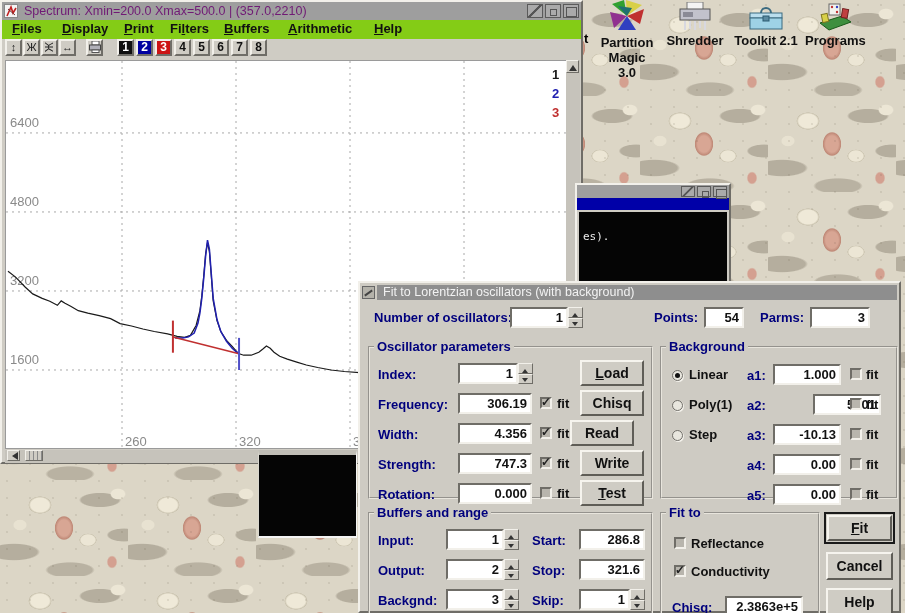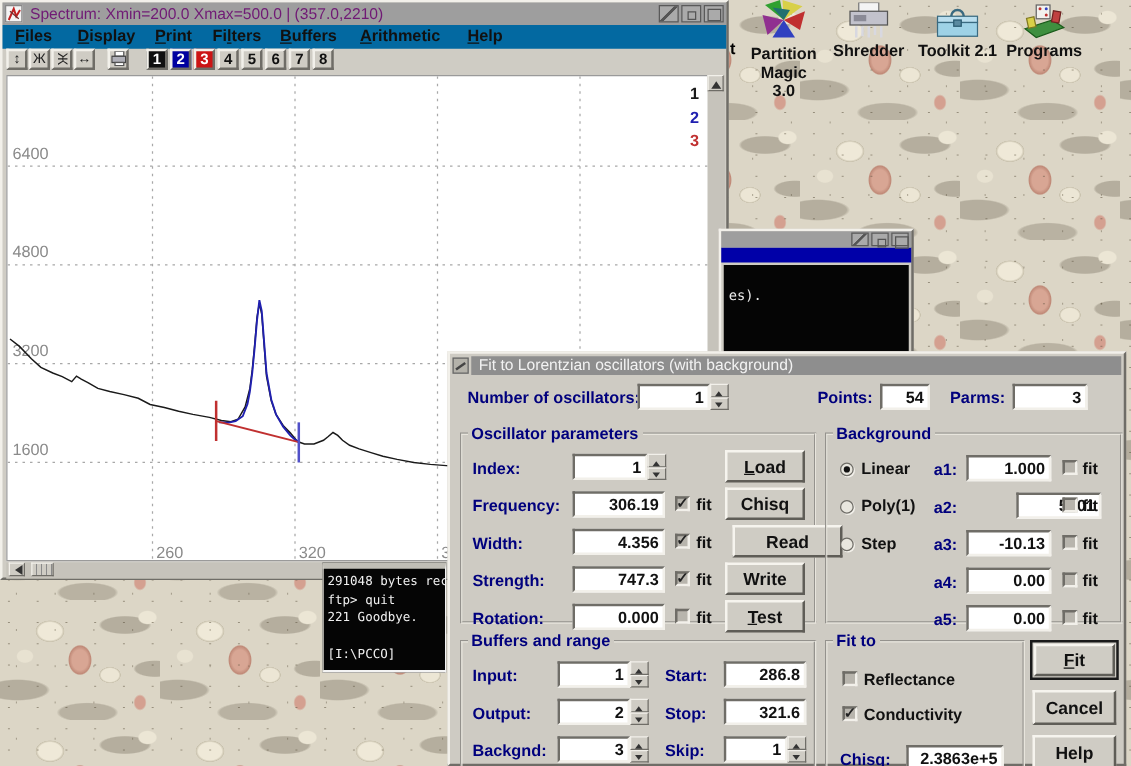--- a/index.html
+++ b/index.html
@@ -30,21 +30,21 @@
   .titlebar { position:relative; height:18px; background:#9e9e9e; display:flex; align-items:center; }
   .titlebar .ttext { color:#701a75; font-size:12.5px; margin-left:6px; white-space:nowrap; overflow:hidden; }
   .tb-btns { position:absolute; right:2px; top:2px; display:flex; gap:2px; }
   .tb-btn { width:16px; height:14px; background:#aaa; border:1px solid #5a5a5a; position:relative; }
   .tb-btn.shade { background:linear-gradient(135deg,#aaa 42%,#555 45%,#555 55%,#aaa 58%); }
   .tb-btn.iconify::after { content:""; position:absolute; left:4px; top:4px; width:5px; height:5px; border:1px solid #555; }
   .tb-btn.maxi::after { content:""; position:absolute; left:2px; top:2px; width:9px; height:8px; border:1px solid #555; }
 
   
   #spectrum { left:0; top:0; width:583px; height:464px; z-index:1; }
-  #menubar { position:relative; height:19px; background:#0369a1; }
+  #menubar { position:relative; height:19px; background:#84cc16; }
   .menu-item { position:absolute; top:1px; font-size:13px; font-weight:bold; color:#111; }
   .menu-item .u { text-decoration:underline; }
   #toolbar { position:relative; height:19px; }
   .tool-btn { position:absolute; top:0; width:17px; height:17px; background:#cfccc4;
        border:2px solid; border-color:#f2f0ea #6f6d67 #6f6d67 #f2f0ea;
        font-size:11px; line-height:12px; text-align:center; color:#222; }
   .tool-btn.rot span { display:inline-block; transform:rotate(90deg); }
   .buf-btn { position:absolute; top:0; width:17px; height:17px;
        border:2px solid; border-color:#f2f0ea #6f6d67 #6f6d67 #f2f0ea;
        font-size:12px; font-weight:bold; line-height:13px; text-align:center; }
@@ -257,25 +257,20 @@
     </div>
   </div>
   <div class="bluebar"></div>
   <div class="black">
     <span>es).</span>
   </div>
 </div>
 
 <div id="term-front">
   <div class="mini-title"></div>
-  <div class="lines" id="ftp-lines">291048 bytes rec
-ftp&gt; quit
-221 Goodbye.
-
-[I:\PCCO]</div>
 </div>
 
 <div id="dialog" class="win">
   <div class="dlg-icon"></div>
   <div class="dlg-titlebar">Fit to Lorentzian oscillators (with background)</div>
 
   <div class="nlabel" style="left:14px; top:27px;">Number of oscillators:</div>
   <div class="field" style="left:150px; top:24px; width:58px;">1</div>
   <div class="spin" style="left:208px; top:24px;">
       <div class="up"></div>
@@ -310,21 +305,21 @@
     <div class="cb checked" style="left:170px; top:103px;"></div>
     <div class="clabel" style="left:187px; top:102px;">fit</div>
 
     <div class="nlabel" style="left:8px; top:133px;">Rotation:</div>
     <div class="field" style="left:88px; top:129px; width:74px;">0.000</div>
     <div class="cb" style="left:170px; top:133px;"></div>
     <div class="clabel" style="left:187px; top:132px;">fit</div>
 
     <div class="btn" style="left:210px; top:6px; width:64px; height:26px; line-height:23px;"><span class="u">L</span><span>oad</span></div>
     <div class="btn" style="left:210px; top:36px; width:64px; height:26px; line-height:23px;">Chisq</div>
-    <div class="btn" style="left:216px; top:66px; width:88px; height:26px; line-height:23px;">Read</div>
+    <div class="btn" style="left:200px; top:66px; width:64px; height:26px; line-height:23px;">Read</div>
     <div class="btn" style="left:210px; top:96px; width:64px; height:26px; line-height:23px;">Write</div>
     <div class="btn" style="left:210px; top:126px; width:64px; height:26px; line-height:23px;"><span class="u">T</span><span>est</span></div>
   </fieldset>
 
   <fieldset style="left:300px; top:56px; width:238px; height:160px;">
     <legend>Background</legend>
     <div class="radio checked" style="left:10px; top:16px;"></div>
     <div class="clabel" style="left:27px; top:13px;">Linear</div>
     <div class="radio" style="left:10px; top:46px;"></div>
     <div class="clabel" style="left:27px; top:43px;">Poly(1)</div>

